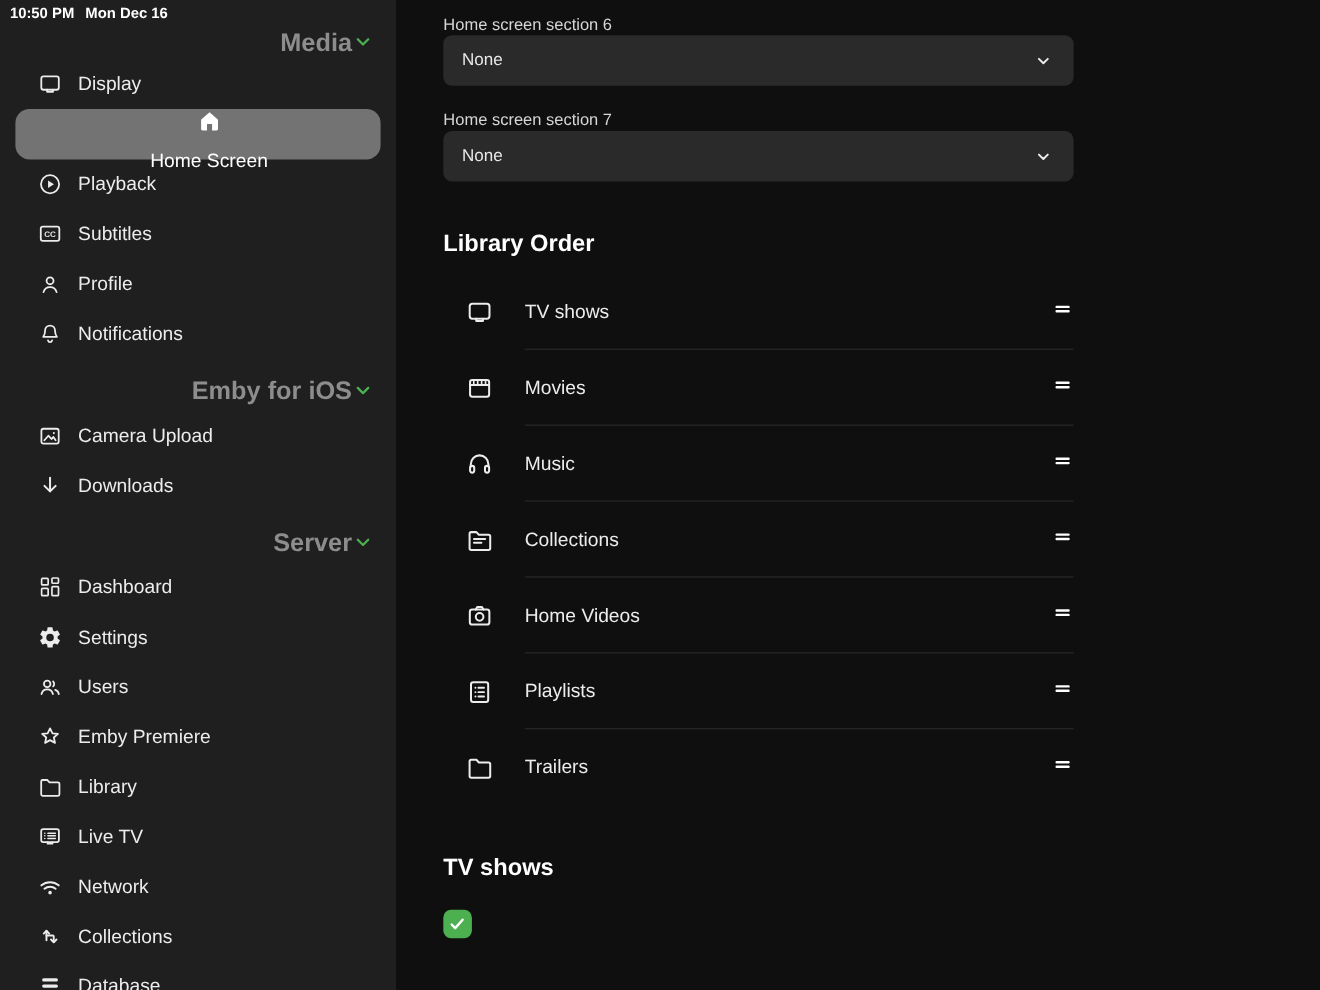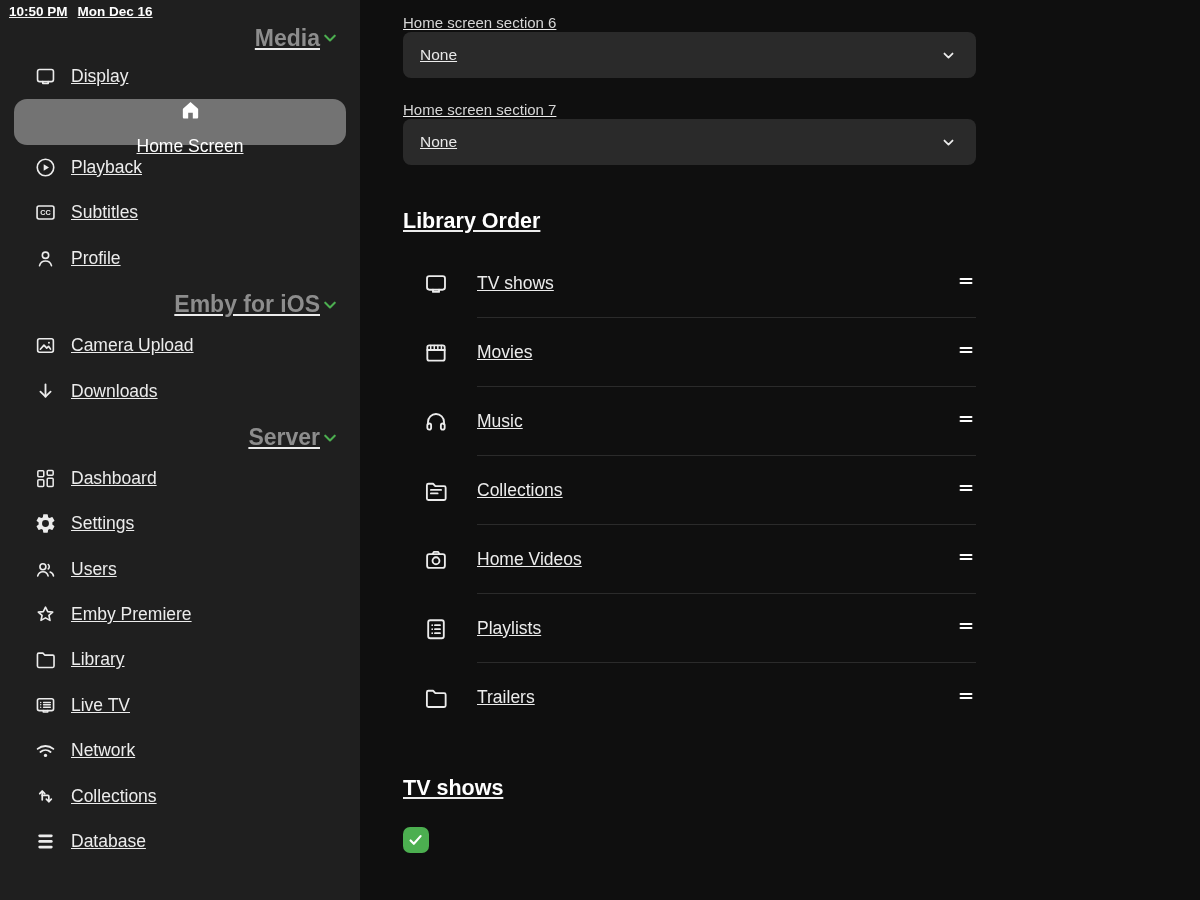--- a/index.html
+++ b/index.html
@@ -3,37 +3,37 @@
 <meta charset="utf-8">
 <style>
   * { box-sizing: border-box; }
   html,body { margin:0; padding:0; }
   body {
     width:1200px; height:900px; overflow:hidden;
     background:#0f0f0f; color:#ececec;
     font-family:"Liberation Sans", sans-serif;
     -webkit-font-smoothing:antialiased;
   }
-  .app { display:flex; width:1020px; height:900px;text-decoration:underline; }
+  .app { display:flex; width:1020px; height:900px; }
 
   
   .sidebar { width:360px; flex:0 0 360px; background:#1f1f1f; overflow:hidden; }
   .status-left {
     height:22px; display:flex; align-items:center; gap:10px;
     padding-left:9px; font-size:13.5px; color:#fff;
   }
   .status-time { font-weight:700; }
   .status-date { font-weight:600; }
 
   .side-sec-header {
     height:32px; display:flex; align-items:center; justify-content:flex-end;
     padding:0 20px 0 18px; color:#8d8d8d; font-size:23px; font-weight:700;
     cursor:default;
   }
-  .side-sec-header.later { margin-top:6px; height:36px; }
+  .side-sec-header.later { margin-top:11px; height:36px; }
   .side-sec-header .icon svg { width:20px; height:20px; }
   .chev-green { color:#4caf50; }
 
   .side-item {
     height:45.4px; display:flex; align-items:center; gap:14px;
     margin:0 14px; padding-left:20px; border-radius:13px;
     font-size:17.5px; color:#ececec; cursor:default;
   }
   .side-item.selected { background:#737373; color:#fff;flex-direction:column; }
   .side-item .icon svg { width:23px; height:23px; }
@@ -146,20 +146,29 @@
         </div>
         <div class="side-item">
           <span class="icon">
             <svg viewBox="0 0 24 24" fill="none" stroke="currentColor" stroke-width="1.7" stroke-linecap="round" stroke-linejoin="round">
               <circle cx="12" cy="8.6" r="3.3"></circle>
               <path d="M5.8 19.4c.8-3.1 3.2-4.8 6.2-4.8s5.4 1.7 6.2 4.8"></path>
             </svg>
           </span>
           <span>Profile</span>
         </div>
+        <div class="side-item">
+          <span class="icon">
+            <svg viewBox="0 0 24 24" fill="none" stroke="currentColor" stroke-width="1.7" stroke-linecap="round" stroke-linejoin="round">
+              <path d="M12 4.1a4.7 4.7 0 0 0-4.7 4.7c0 3.3-.8 4.7-1.8 6h13c-1-1.3-1.8-2.7-1.8-6A4.7 4.7 0 0 0 12 4.1Z"></path>
+              <path d="M10.1 18.3a1.95 1.95 0 0 0 3.8 0"></path>
+            </svg>
+          </span>
+          <span>Notifications</span>
+        </div>
         <div class="side-sec-header later">
           <span>Emby for iOS</span>
           <span class="icon chev-green">
             <svg viewBox="0 0 24 24" fill="none" stroke="currentColor" stroke-width="2.5" stroke-linecap="round" stroke-linejoin="round">
               <path d="M6.3 9.2 12 14.9l5.7-5.7"></path>
             </svg>
           </span>
         </div>
         <div class="side-item">
           <span class="icon">

